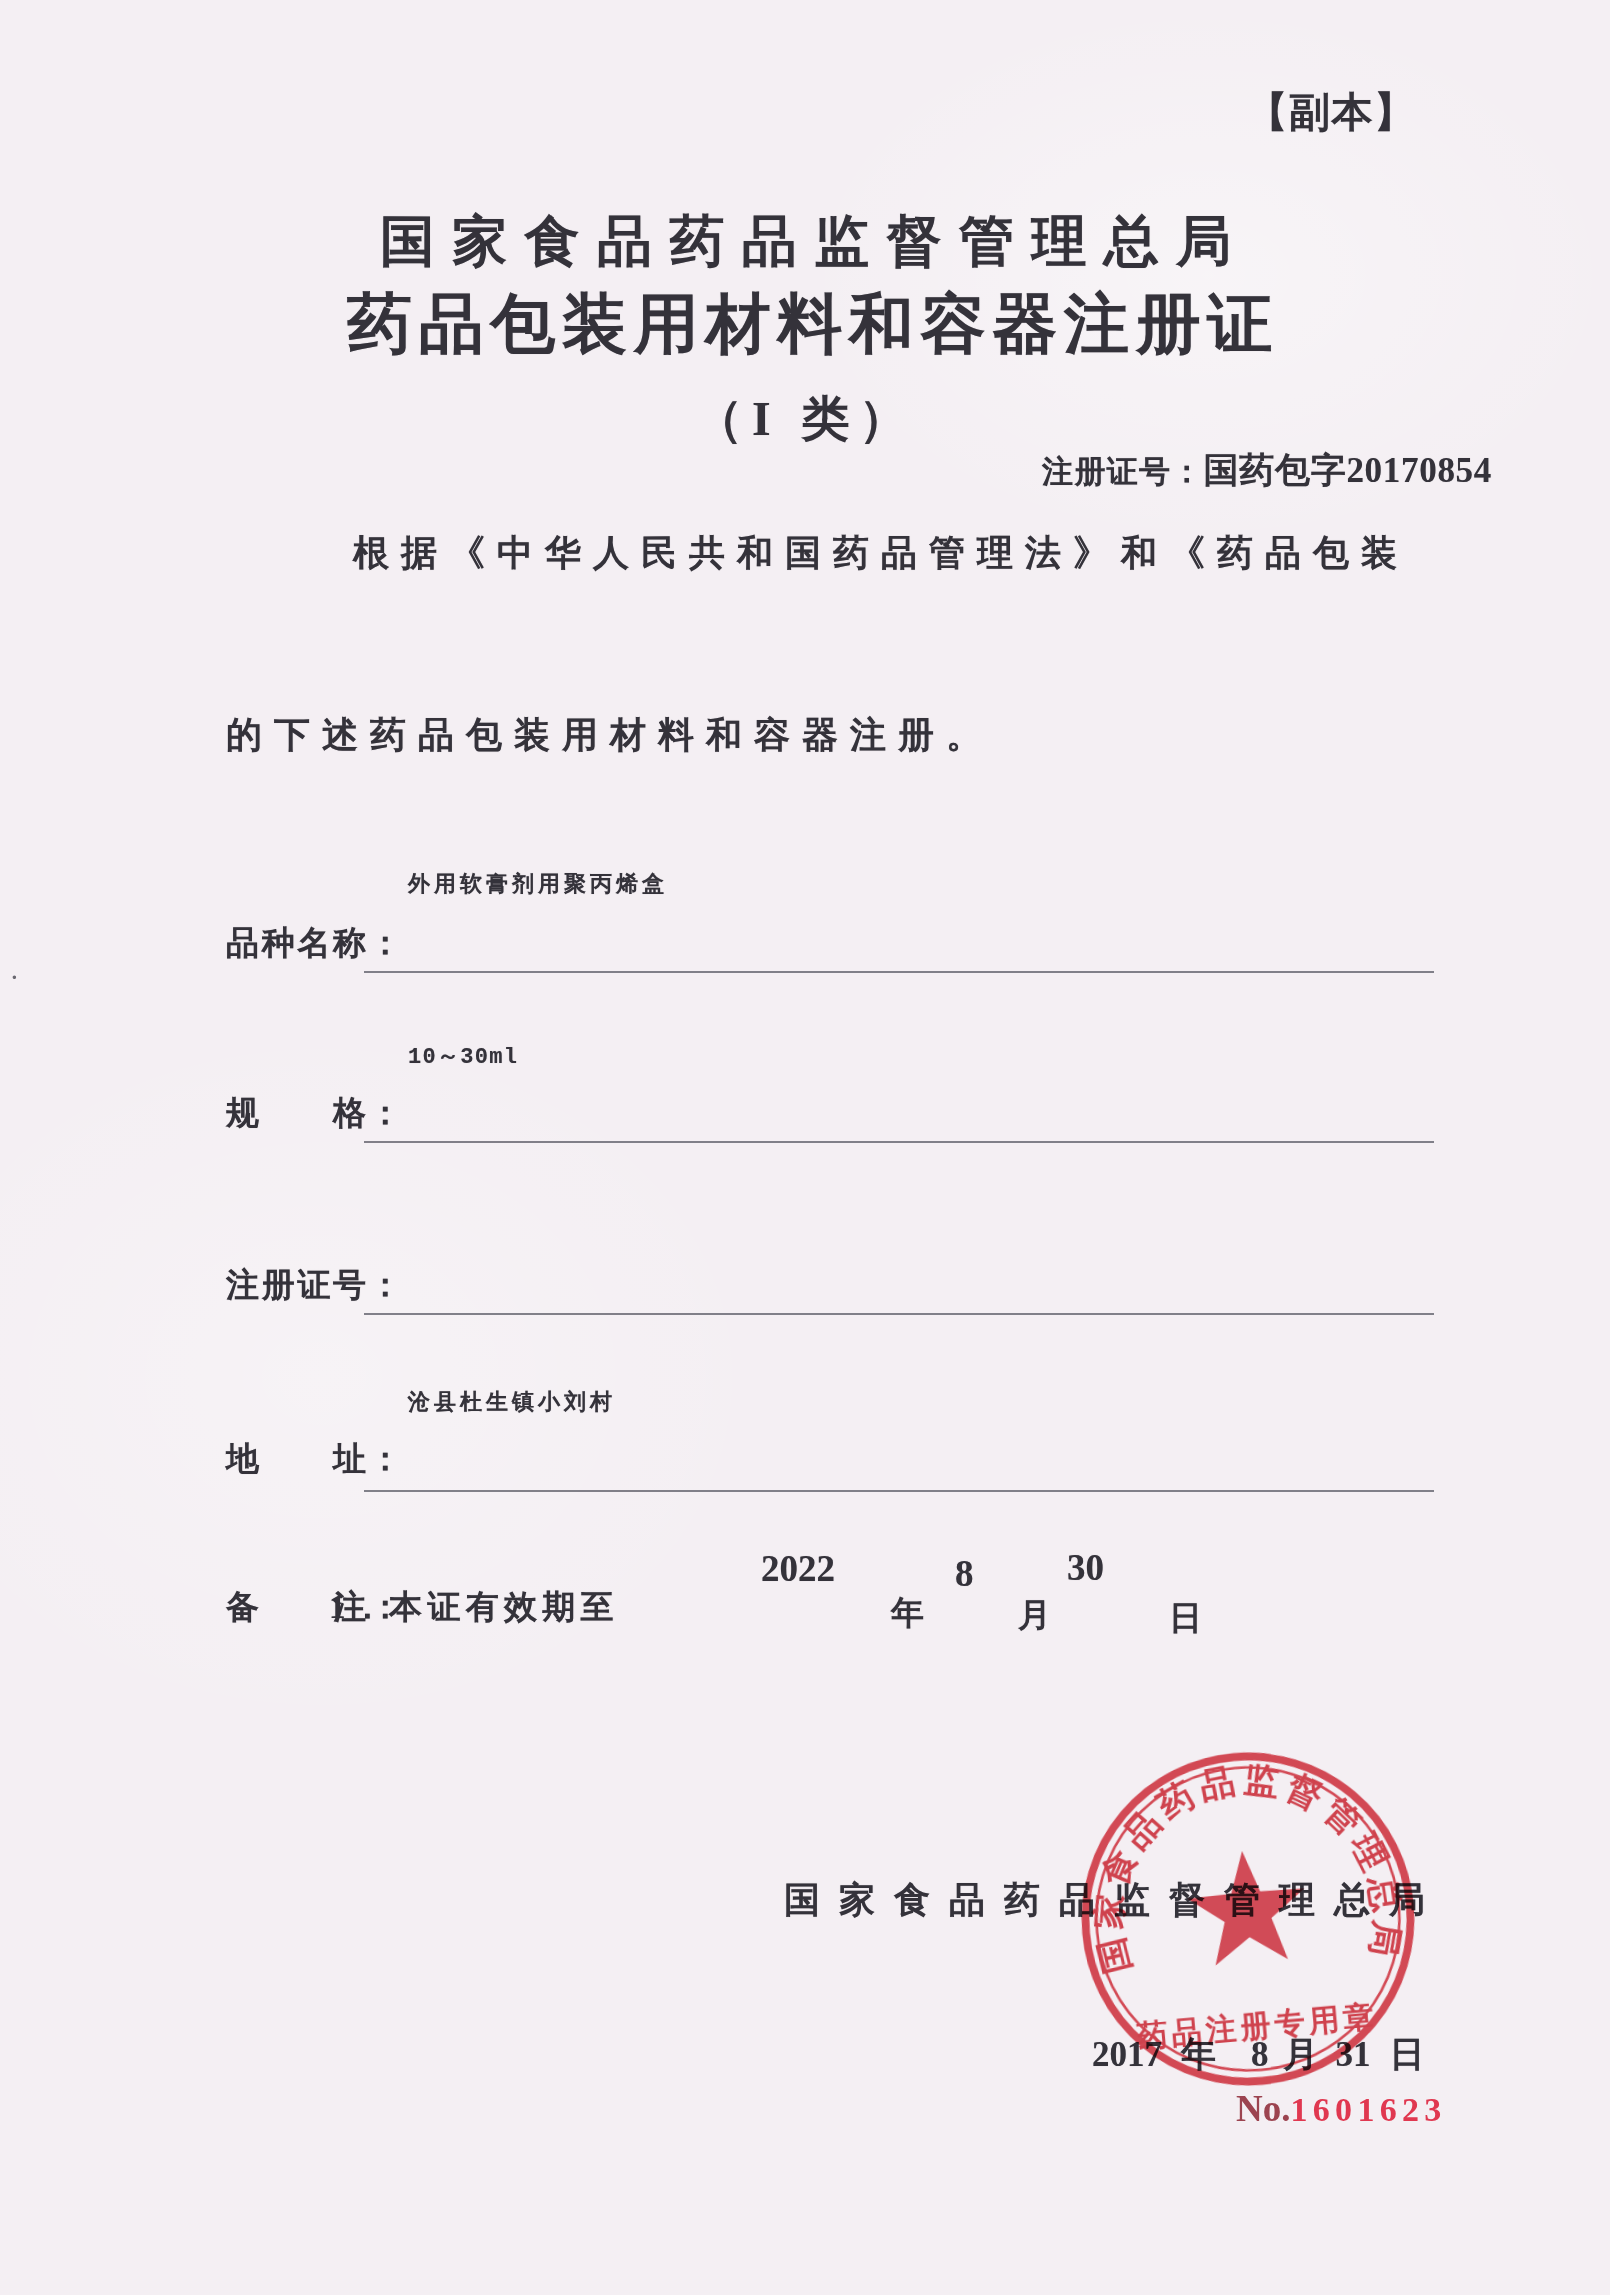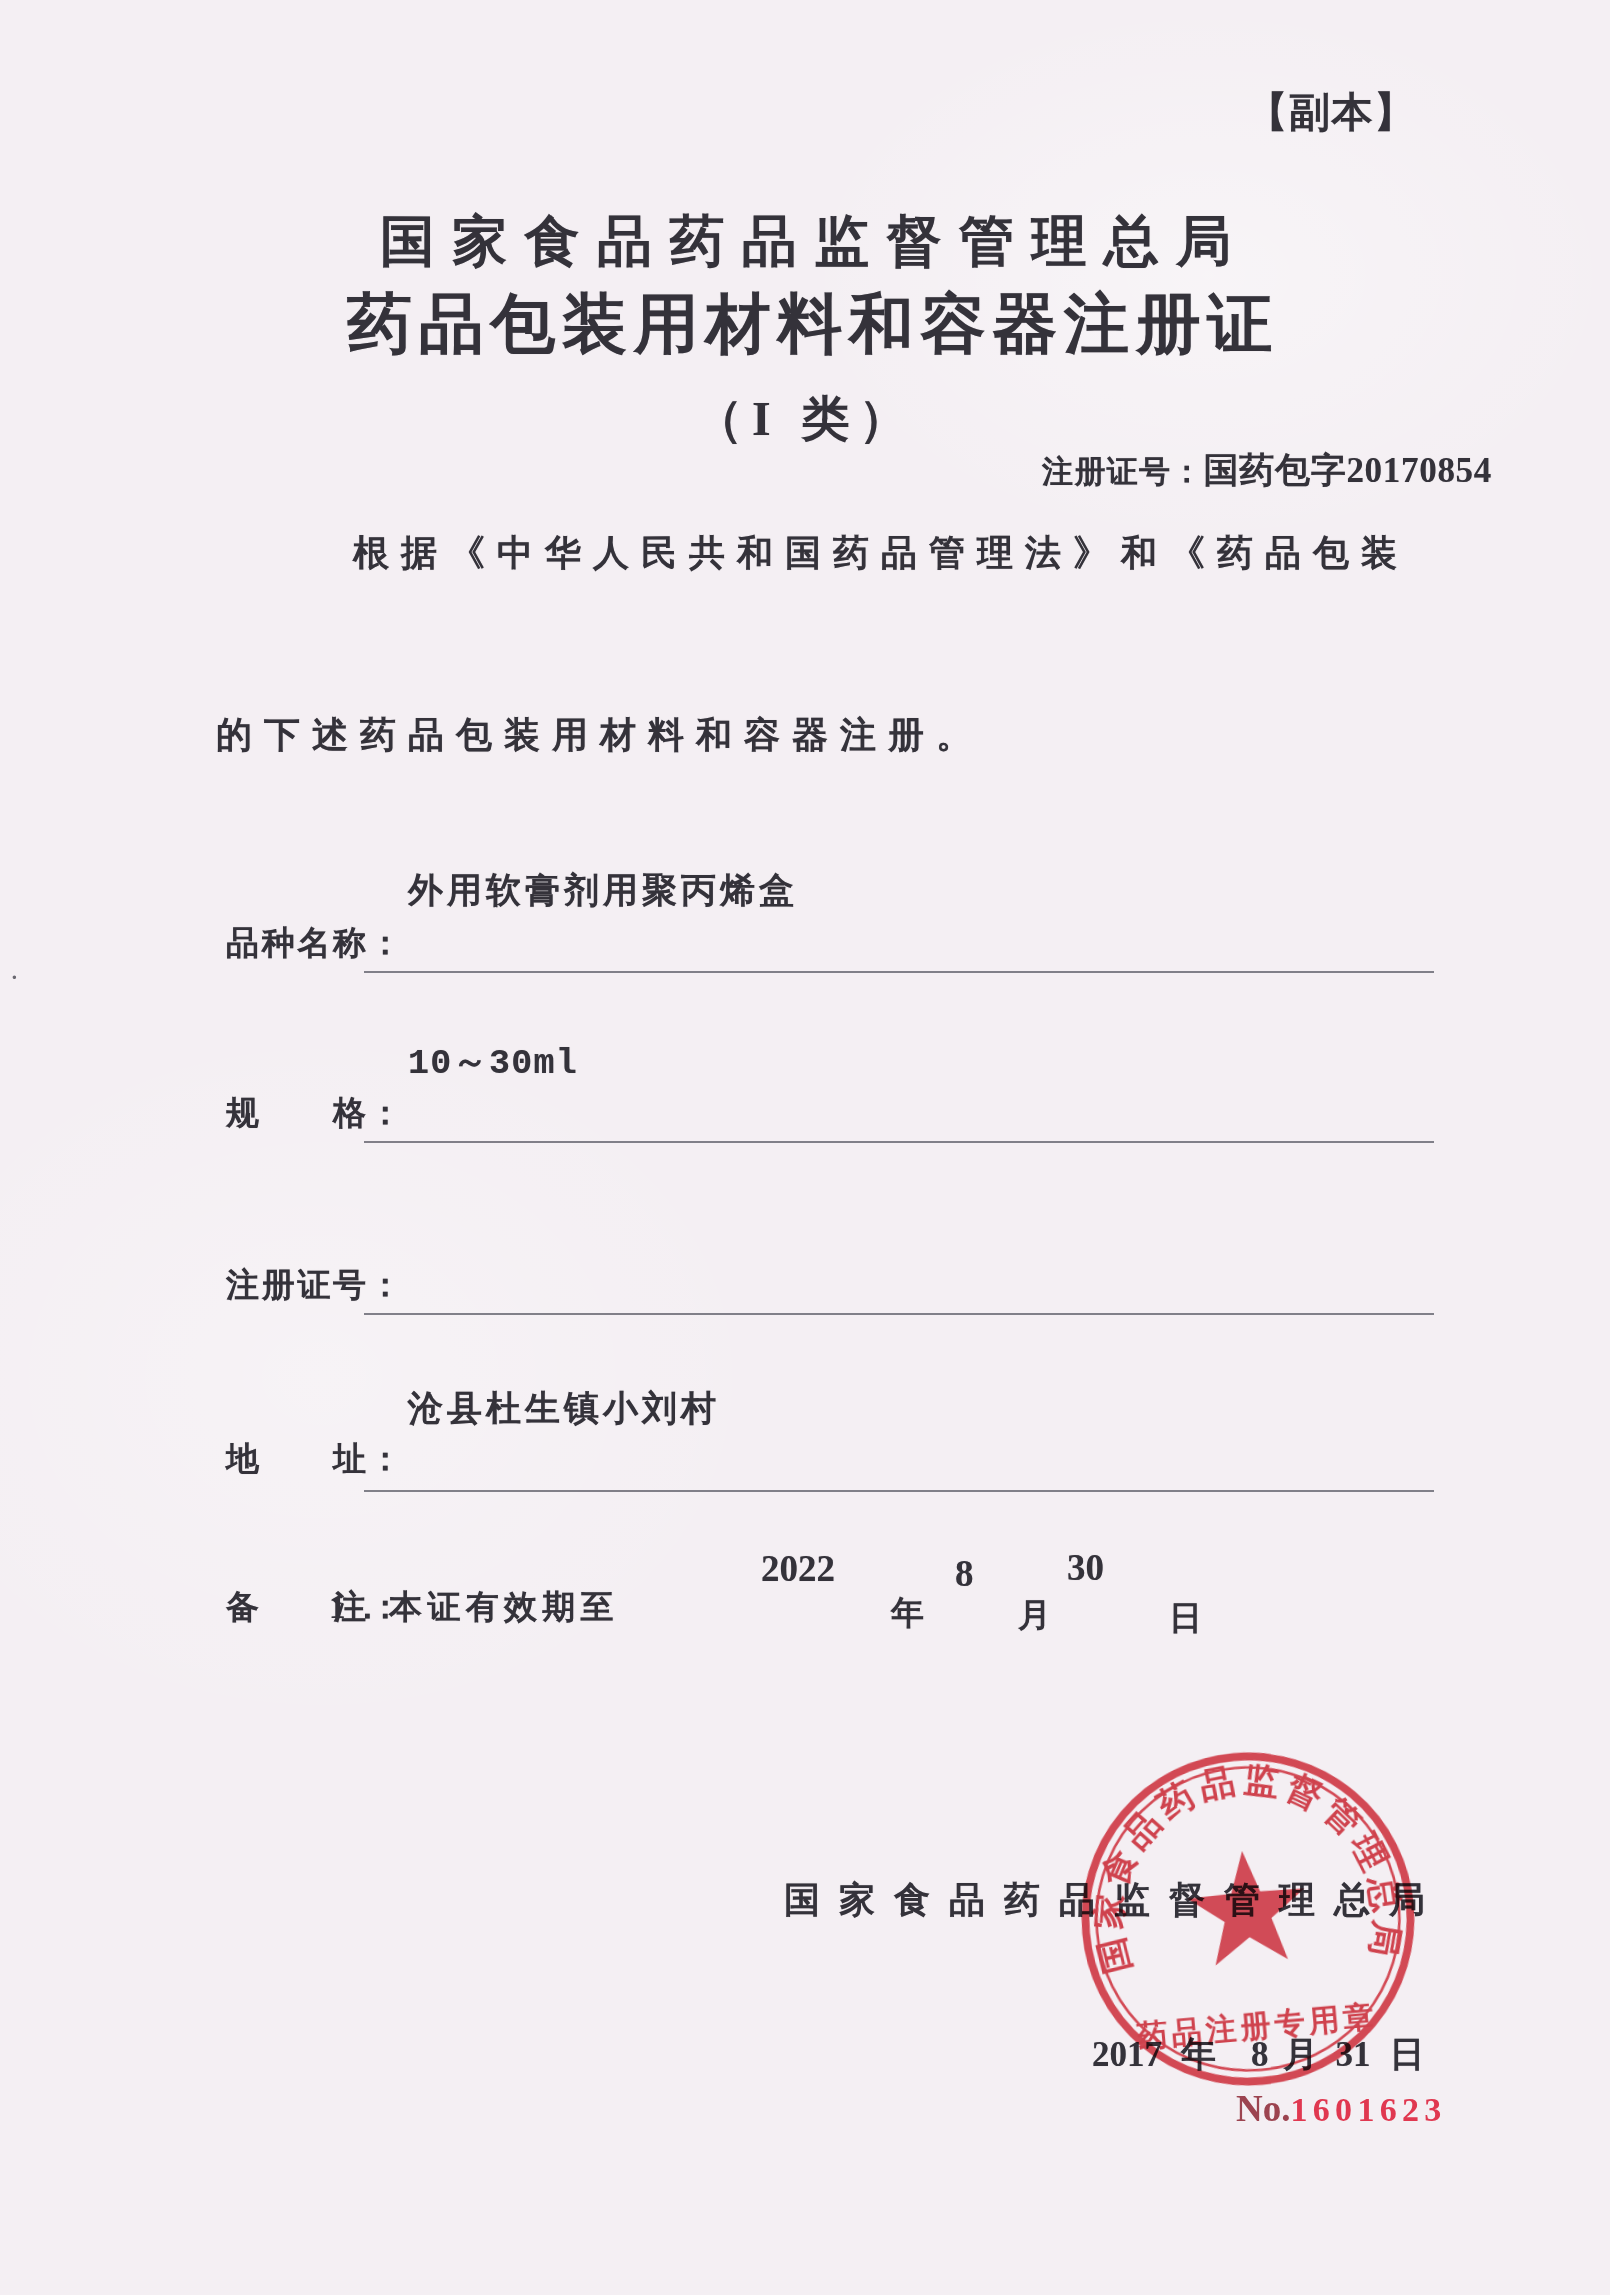--- a/index.html
+++ b/index.html
@@ -24,24 +24,24 @@
   .title-cert{top:292px;left:0;right:0;text-align:center;font-size:65px;font-weight:bold;letter-spacing:6.7px;padding-left:15px;}
   .title-class{top:395px;left:0;right:0;text-align:center;font-size:48px;font-weight:bold;letter-spacing:9.4px;}
 
   .regno-row{top:453px;right:119px;display:flex;align-items:baseline;}
   .regno-label{font-size:31px;font-weight:bold;letter-spacing:1.3px;}
   .regno-value{font-size:35px;font-weight:bold;letter-spacing:0.7px;}
 
   .para-line{font-size:36px;font-weight:600;letter-spacing:12px;white-space:pre;}
   .para-1{top:535px;left:353px;}
   .para-2{top:626px;left:226px;}
-  .para-3{top:717px;left:216px;}
+  .para-3{top:717px;left:226px;}
 
   .field-label{font-size:33px;font-weight:bold;letter-spacing:2.7px;white-space:pre;}
-  .field-value{font-size:35px;font-weight:bold;letter-spacing:4px;white-space:pre;}
+  .field-value{font-size:22px;font-weight:bold;letter-spacing:4px;white-space:pre;}
   .field-line{height:0;border-bottom:2px solid rgba(90,90,100,.75);filter:blur(0.3px);}
 
   .lbl-1{top:927px;left:226px;}
   .val-1{top:873px;left:408px;}
   .line-1{top:971px;left:364px;width:1070px;}
 
   .lbl-2{top:1097px;left:226px;}
   .val-2{top:1047px;left:408px;font-family:"Liberation Mono","DejaVu Sans Mono",monospace;font-weight:600;letter-spacing:1.3px;}
   .line-2{top:1141px;left:364px;width:1070px;}
 

